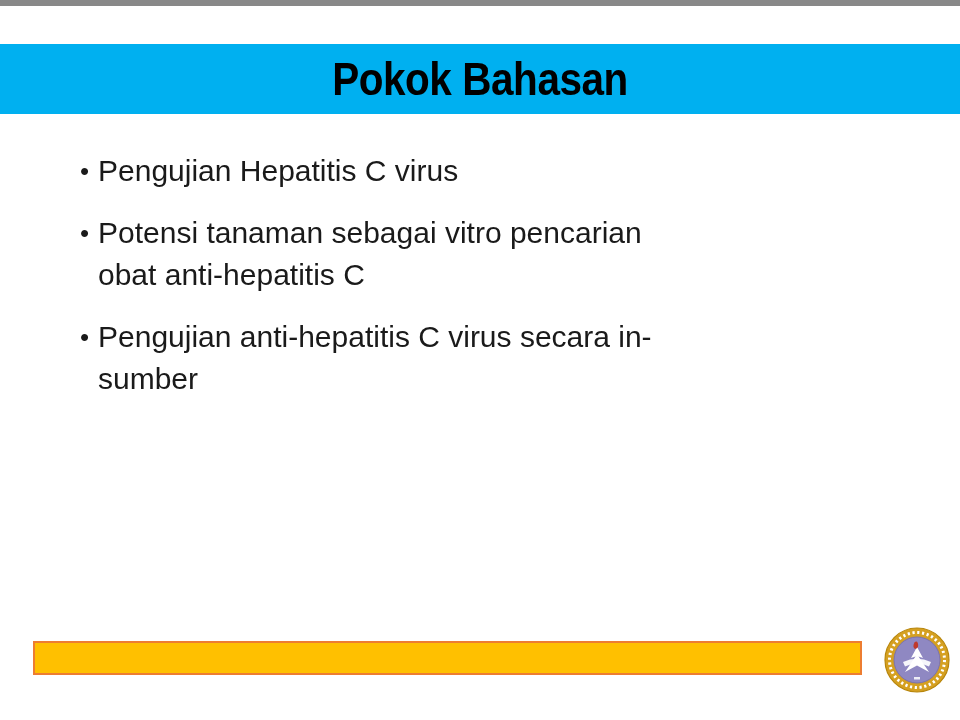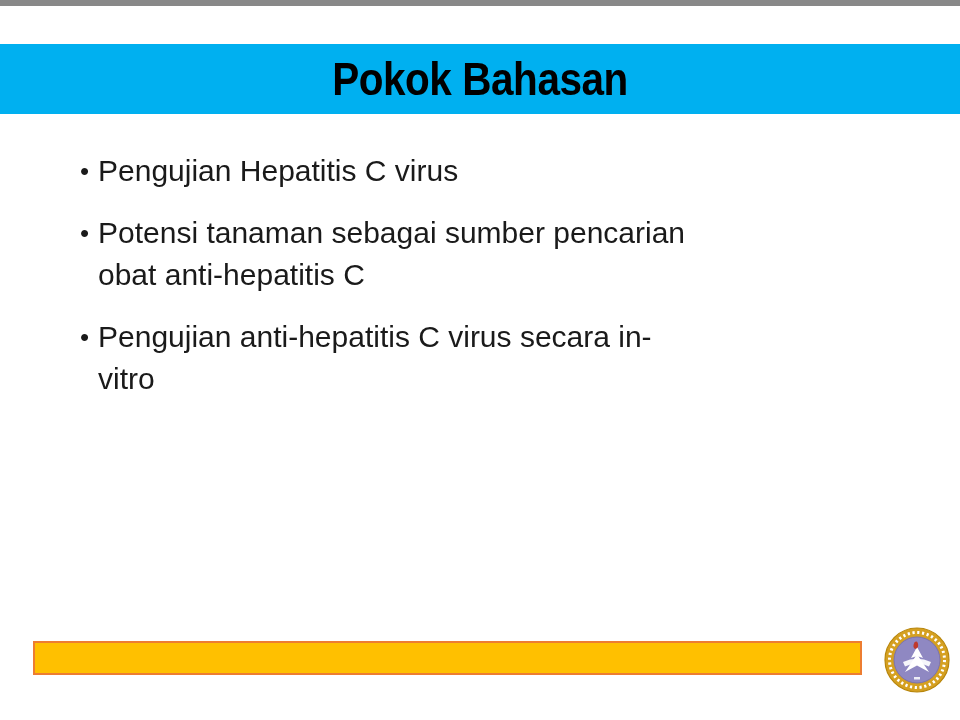--- a/index.html
+++ b/index.html
@@ -95,27 +95,27 @@
   </div>
 
   <div class="content">
     <ul class="bullets">
         <li>
           <span class="marker">•</span>
           <span class="text">Pengujian Hepatitis C virus</span>
         </li>
         <li>
           <span class="marker">•</span>
-          <span class="text">Potensi tanaman sebagai sumber pencarian
+          <span class="text">Potensi tanaman sebagai vitro pencarian
 obat anti-hepatitis C</span>
         </li>
         <li>
           <span class="marker">•</span>
           <span class="text">Pengujian anti-hepatitis C virus secara in-
-vitro</span>
+sumber</span>
         </li>
       </ul>
   </div>
 
   <div class="footer-bar"></div>
 
   <div class="logo">
     <svg viewBox="0 0 66 66" xmlns="http://www.w3.org/2000/svg">
       <circle cx="33" cy="33" r="32" fill="#D5A021"></circle>
       <circle cx="33" cy="33" r="32" fill="none" stroke="#B8860B" stroke-width="1.2"></circle>

